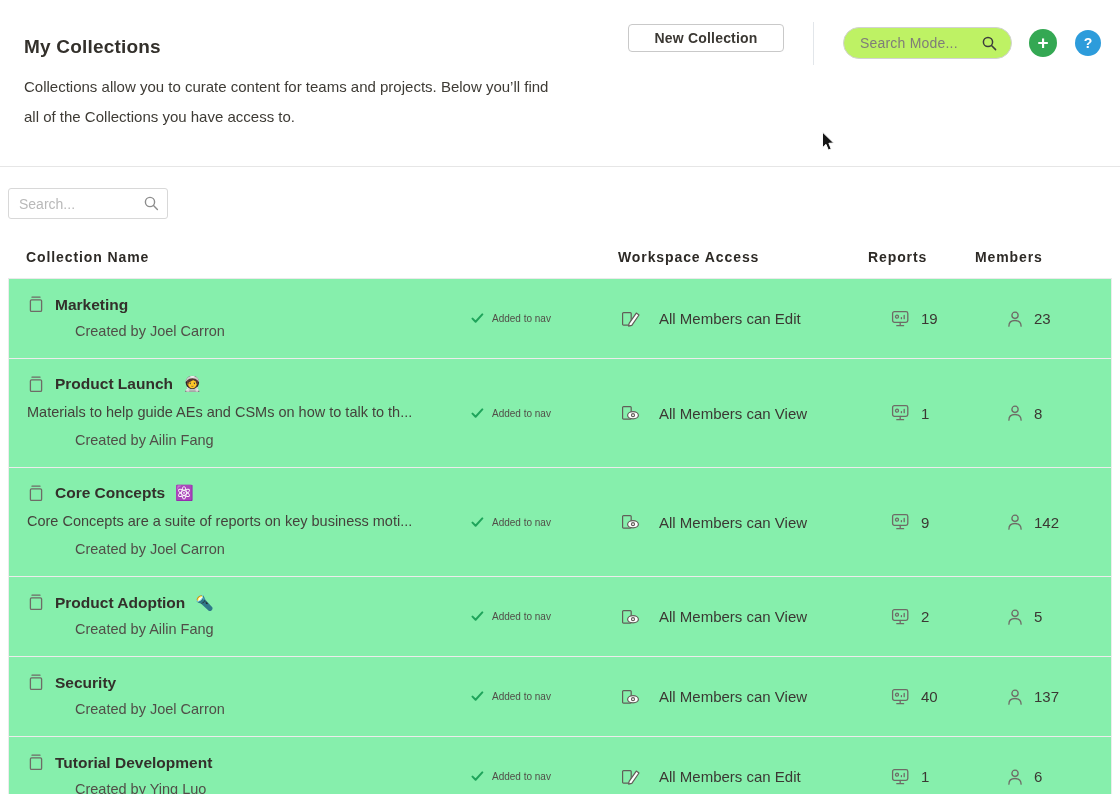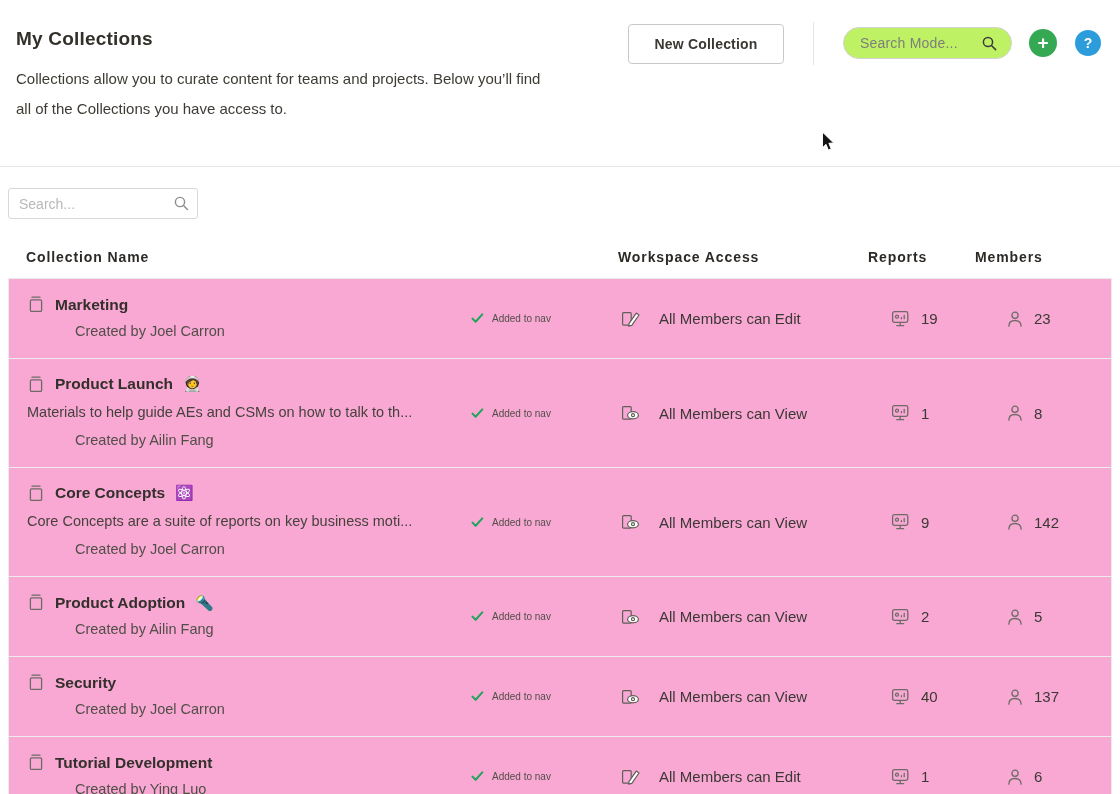--- a/index.html
+++ b/index.html
@@ -7,27 +7,27 @@
   body {
     width:1120px; height:794px; overflow:hidden; position:relative;
     font-family:"Liberation Sans", sans-serif;
     -webkit-font-smoothing:antialiased;
     color:#36332e;
   }
 
   
   .page-header {
     position:relative; height:167px; border-bottom:1px solid #e6e6e6;
-    padding:16px;
+    padding:24px;
   }
   .page-title { font-size:19px; font-weight:700; color:#33302b; margin-top:12px; letter-spacing:.2px; }
   .page-desc { margin-top:14px; font-size:15px; line-height:30px; color:#3e3b35; max-width:580px; }
 
   .new-collection-btn {
-    position:absolute; left:628px; top:24px; width:156px; height:40px;
+    position:absolute; left:628px; top:24px; width:156px; height:28px;
     background:#fff; border:1px solid #c9c9c9; border-radius:4px;
     font-family:"Liberation Sans", sans-serif;
     font-size:14px; font-weight:700; color:#3b3833; cursor:pointer;
     letter-spacing:.2px;
   }
   .header-vdivider {
     position:absolute; left:813px; top:22px; width:1px; height:43px; background:#e2e6ea;
   }
   .global-search {
     position:absolute; left:843px; top:27px; width:169px; height:32px;
@@ -39,21 +39,21 @@
     position:absolute; border:none; border-radius:50%; color:#fff; cursor:pointer;
     display:flex; align-items:center; justify-content:center;
     font-family:"Liberation Sans", sans-serif; font-weight:700;
   }
   .add-btn  { left:1029px; top:29px; width:28px; height:28px; background:#34a853; font-size:19px; line-height:1; padding-bottom:2px;}
   .help-btn { left:1075px; top:30px; width:26px; height:26px; background:#2d9cdb; font-size:14px; }
 
   
   .main { padding:0 8px; }
   .filter-search {
-    margin-top:21px; width:190px; height:31px; position:relative;
+    margin-top:21px; width:160px; height:31px; position:relative;
   }
   .filter-search input {
     width:100%; height:100%; border:1px solid #d8d8d8; border-radius:3px;
     font-family:"Liberation Sans", sans-serif;
     font-size:14px; padding:0 30px 0 10px; color:#3b3833; outline:none;
   }
   .filter-search input::placeholder { color:#b9b9b9; }
   .filter-search .mag { position:absolute; right:8px; top:7px; }
 
   
@@ -67,21 +67,21 @@
     font-size:14px; font-weight:700; color:#2d2a26; letter-spacing:.9px;
   }
   .th-name    { padding-left:18px; }
   .th-access  { padding-left:5px; }
   .th-reports { padding-left:8px; }
   .th-members { padding-left:0; }
 
   .tbody { border-top:1px solid #eaeaea; }
   .trow {
     border:1px solid #ececec; border-top:none;
-    min-height:80px; cursor:pointer; background:#f9a8d4;
+    min-height:80px; cursor:pointer; background:#86efac;
   }
   .trow.tall { min-height:102px; }
 
   .name-cell { padding:13px 10px 13px 18px; }
   .title-line { display:flex; align-items:center; gap:10px; line-height:24px; }
   .coll-title { font-size:15.5px; font-weight:700; color:#33302b; }
   .coll-emoji { font-size:15px; }
   .coll-emoji:empty { display:none; }
   .coll-desc { font-size:14.5px; color:#45423c; line-height:27px; margin-top:3px; }
   .coll-desc:empty { display:none; }

